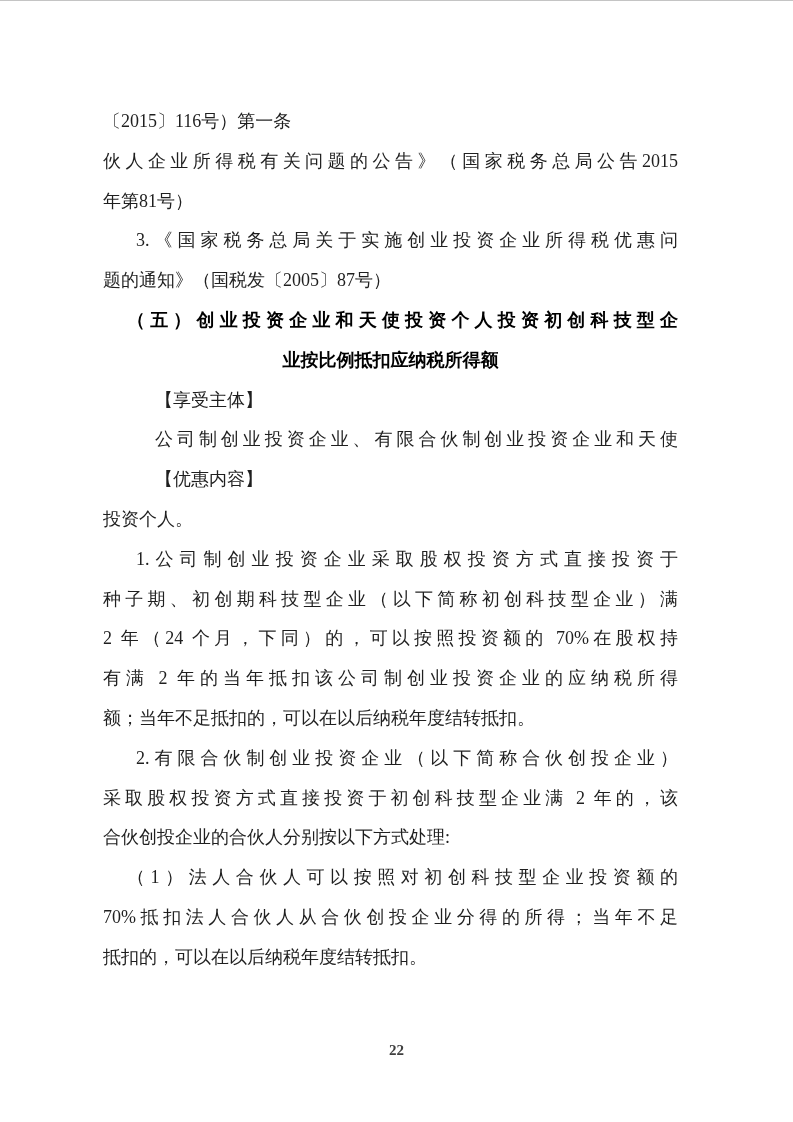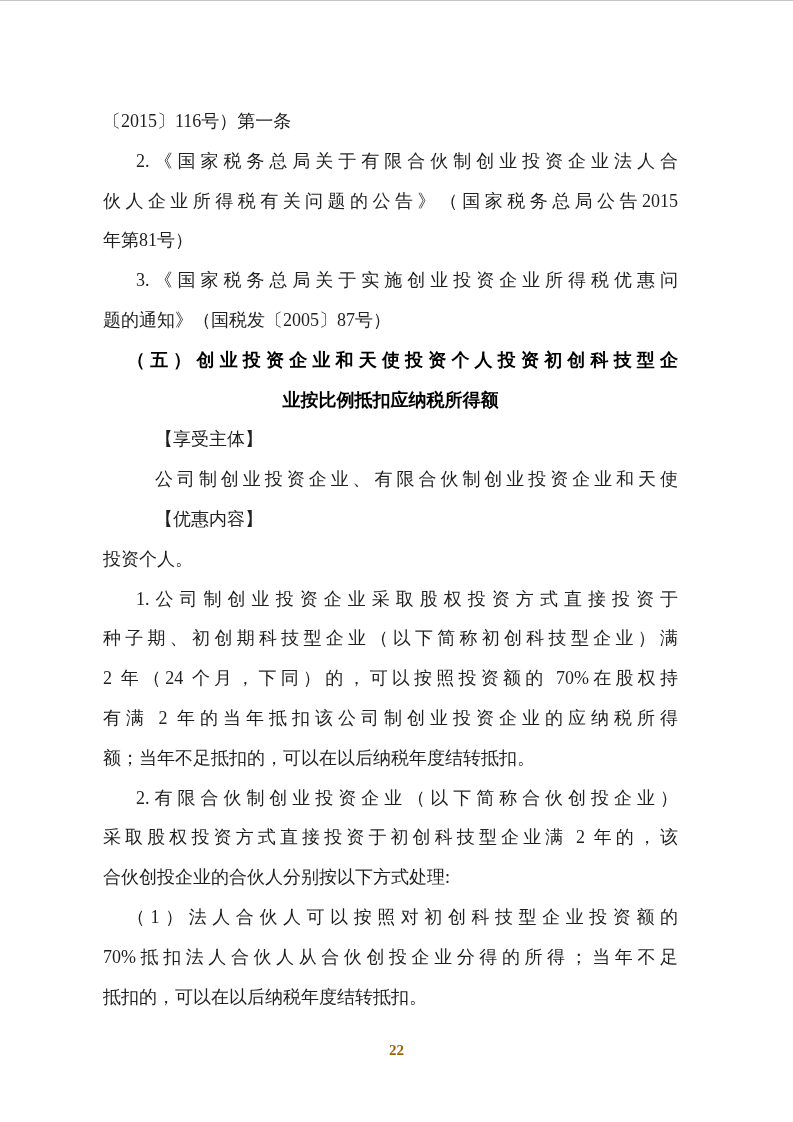--- a/index.html
+++ b/index.html
@@ -47,31 +47,30 @@
   .indent-full  { padding-left: 52px; }
   .page-number {
     position: absolute;
     top: 1039px;
     left: 0;
     width: 100%;
     text-align: center;
     font-size: 15px;
     line-height: 20px;
     font-weight: 700;
-    color: #a16207;
+    color: #404040;
     font-family: "Liberation Serif", "DejaVu Serif", serif;
   }
 </style>
 </head>
 <body>
 
 <div class="page" style="--ink: #1f1f1f; --page-bg: #ffffff; --page-edge: #c4c4c4;">
   <div class="text-block">
       <div class="line indent-none">〔2015〕116号）第一条</div>
-      <div class="line indent-num justify">2.《国家税务总局关于有限合伙制创业投资企业法人合</div>
       <div class="line indent-none justify">伙人企业所得税有关问题的公告》（国家税务总局公告2015</div>
       <div class="line indent-none">年第81号）</div>
       <div class="line indent-num justify">3.《国家税务总局关于实施创业投资企业所得税优惠问</div>
       <div class="line indent-none">题的通知》（国税发〔2005〕87号）</div>
       <div class="line indent-paren bold justify">（五）创业投资企业和天使投资个人投资初创科技型企</div>
       <div class="line indent-none bold">业按比例抵扣应纳税所得额</div>
       <div class="line indent-full">【享受主体】</div>
       <div class="line indent-full justify">公司制创业投资企业、有限合伙制创业投资企业和天使</div>
       <div class="line indent-full">【优惠内容】</div>
       <div class="line indent-none">投资个人。</div>

